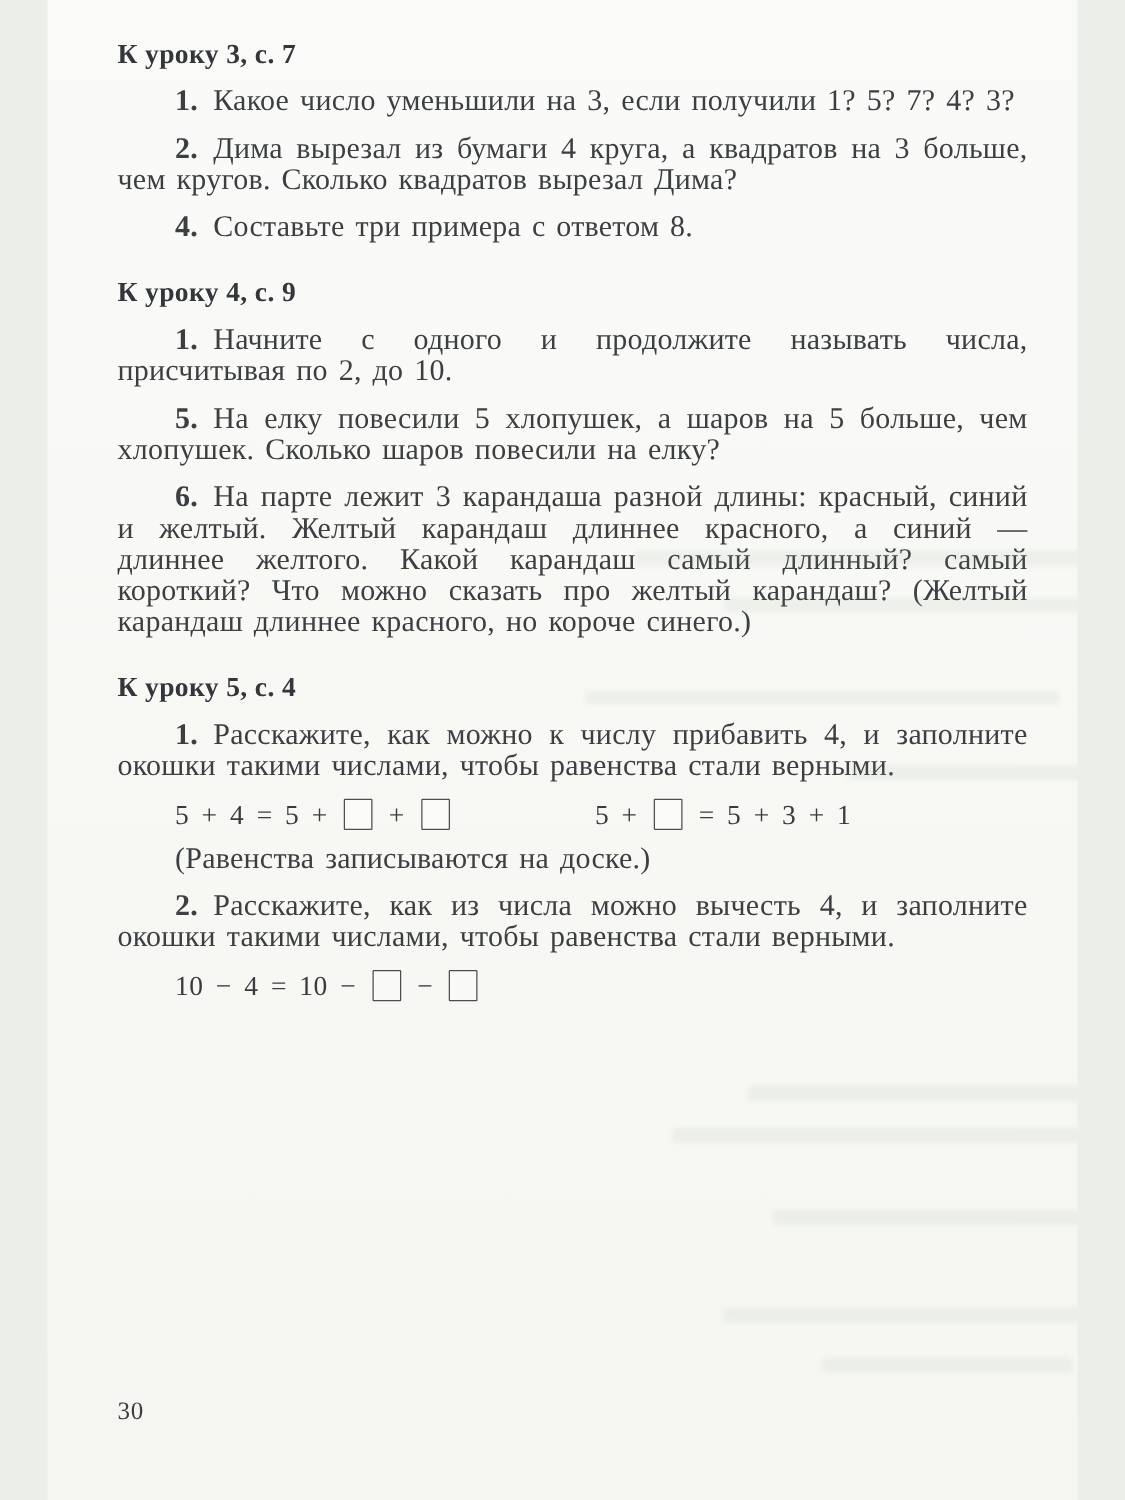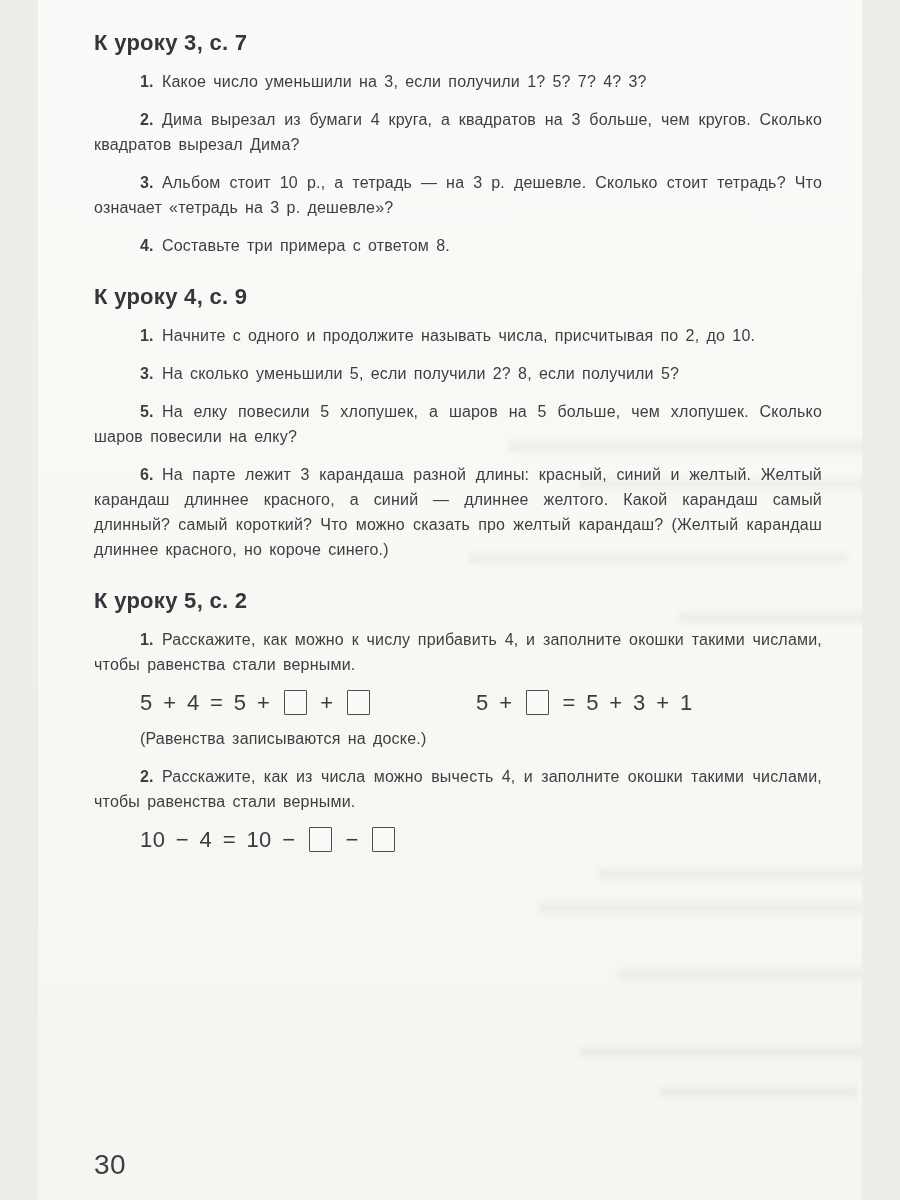--- a/index.html
+++ b/index.html
@@ -2,31 +2,31 @@
 <html lang="ru"><head>
 <meta charset="utf-8">
 <style>
   html,body{margin:0;padding:0;background:#eceeea;}
   .page{
     position:relative;
     width:824px;height:1200px;
     margin:0 auto;
     background:linear-gradient(180deg,#fafbf8 0%,#f7f8f4 60%,#f5f6f2 100%);
     color:#3c3f42;
-    font-family:Liberation Sans, sans-serif;
+    font-family:Liberation Serif, serif;
     overflow:hidden;
   }
   .content{padding:30px 40px 0 56px;}
   .heading{
     font-size:22px;font-weight:bold;color:#33363a;
     margin:26px 0 10px 0;letter-spacing:.3px;
   }
   section:first-of-type .heading{margin-top:0;}
   p.para{
-    margin:0;font-size:16px;line-height:25px;
+    margin:0;font-size:24px;line-height:25px;
     text-align:justify;text-indent:46px;
     letter-spacing:.2px;word-spacing:2.5px;
     hyphens:auto;
   }
   p.item-start{margin-top:13px;}
   p.note{margin-top:10px;}
   .num{font-weight:bold;letter-spacing:.2px;}
   .eq-row{
     display:flex;align-items:center;
     margin:13px 0 6px 0;padding-left:46px;
@@ -34,49 +34,47 @@
   }
   .eq{white-space:nowrap;}
   .eq-left{width:336px;}
   .eq-box{
     display:inline-block;width:21px;height:23px;
     border:1.6px solid #4b4e50;border-radius:1px;
     vertical-align:-5px;margin:0 3px;background:rgba(255,255,255,.4);
   }
   .page-number{
     position:absolute;left:56px;top:1118px;
-    font-size:28px;color:#3c3f42;letter-spacing:.5px;margin-top:31px;
+    font-size:20px;color:#3c3f42;letter-spacing:.5px;
   }
   
   .artifact{
     position:absolute;background:#8a9a88;opacity:.09;
     filter:blur(2px);border-radius:3px;pointer-events:none;
   }
 </style>
 </head>
 <body>
 
 <div class="page">
   <main class="content" id="content">
       <section class="lesson">
         <h2 class="heading">К уроку 3, с. 7</h2>
         <p class="para item-start"><b class="num">1.</b> Какое число уменьшили на 3, если получили 1? 5? 7? 4? 3?</p>
         <p class="para item-start"><b class="num">2.</b> Дима вырезал из бумаги 4 круга, а квадратов на 3 больше, чем кругов. Сколько квадратов вырезал Дима?</p>
-        <p class="para item-start"><b class="num">3.</b> Альбом стоит 10 р., а тетрадь — на 3 р. дешевле. Сколько стоит тетрадь? Что означает «тетрадь на 3 р. дешевле»?</p>
         <p class="para item-start"><b class="num">4.</b> Составьте три примера с ответом 8.</p>
       </section>
       <section class="lesson">
         <h2 class="heading">К уроку 4, с. 9</h2>
         <p class="para item-start"><b class="num">1.</b> Начните с одного и продолжите называть числа, присчитывая по 2, до 10.</p>
-        <p class="para item-start"><b class="num">3.</b> На сколько уменьшили 5, если получили 2? 8, если получили 5?</p>
         <p class="para item-start"><b class="num">5.</b> На елку повесили 5 хлопушек, а шаров на 5 больше, чем хлопушек. Сколько шаров повесили на елку?</p>
         <p class="para item-start"><b class="num">6.</b> На парте лежит 3 карандаша разной длины: красный, синий и желтый. Желтый карандаш длиннее красного, а синий — длиннее желтого. Какой карандаш самый длинный? самый короткий? Что можно сказать про желтый карандаш? (Желтый карандаш длиннее красного, но короче синего.)</p>
       </section>
       <section class="lesson">
-        <h2 class="heading">К уроку 5, с. 2</h2>
+        <h2 class="heading">К уроку 5, с. 4</h2>
         <p class="para item-start"><b class="num">1.</b> Расскажите, как можно к числу прибавить 4, и заполните окошки такими числами, чтобы равенства стали верными.</p>
         <div class="eq-row">
           <span class="eq eq-left">5 + 4 = 5 + <span class="eq-box"></span> + <span class="eq-box"></span></span>
           <span class="eq">5 + <span class="eq-box"></span> = 5 + 3 + 1</span>
         </div>
         <p class="para note">(Равенства записываются на доске.)</p>
         <p class="para item-start"><b class="num">2.</b> Расскажите, как из числа можно вычесть 4, и заполните окошки такими числами, чтобы равенства стали верными.</p>
         <div class="eq-row">
           <span class="eq eq-left">10 − 4 = 10 − <span class="eq-box"></span> − <span class="eq-box"></span></span>
         </div>

